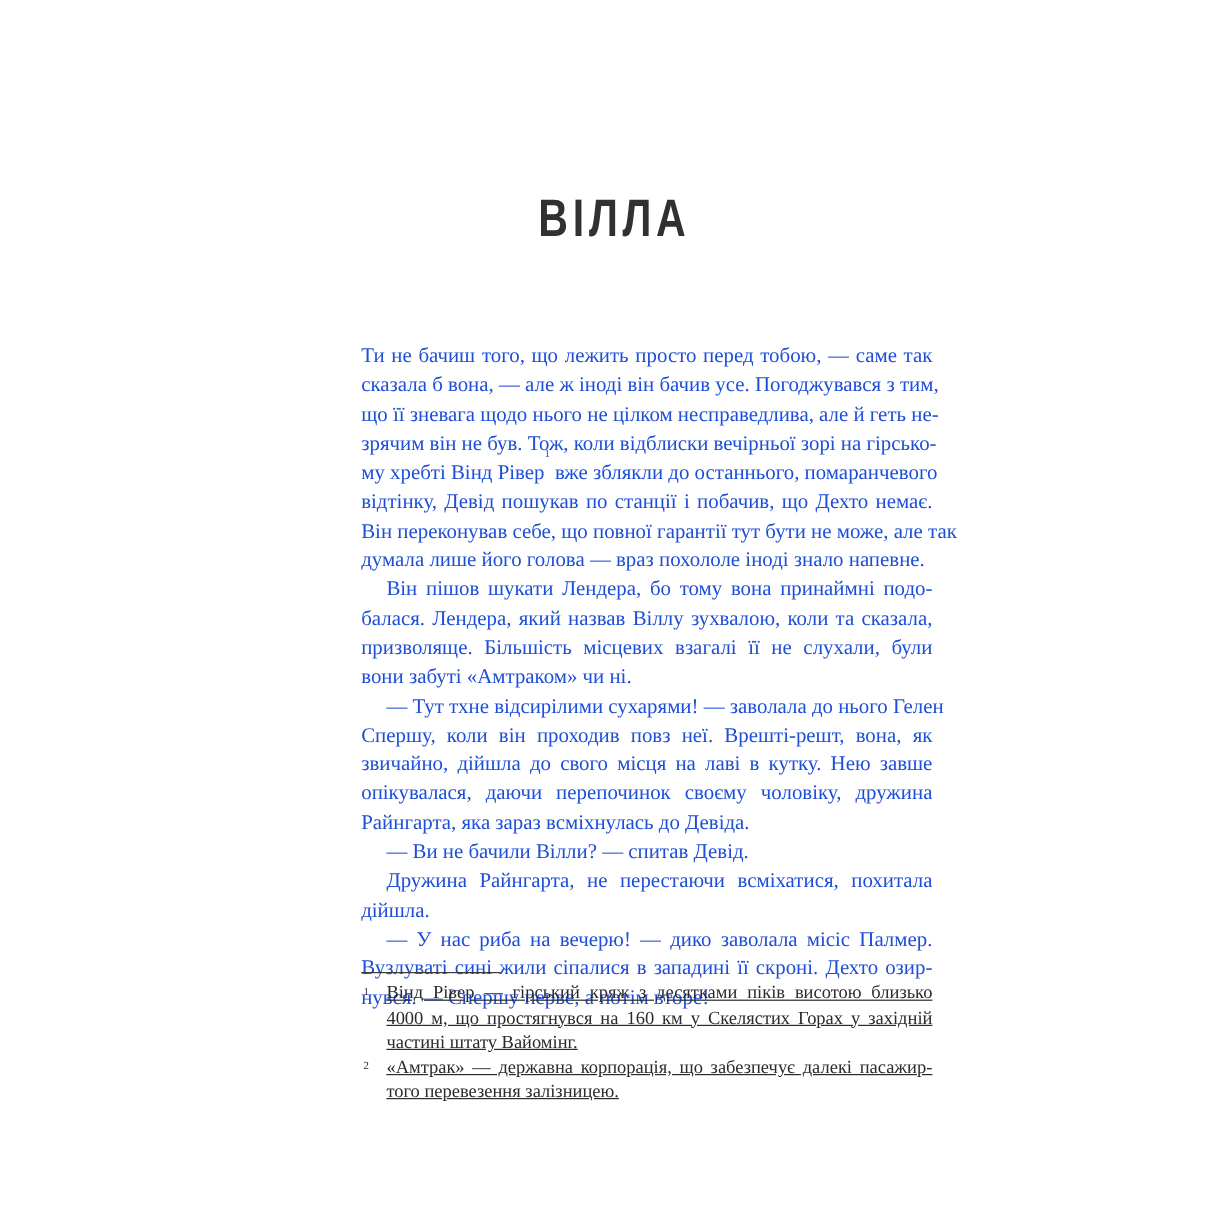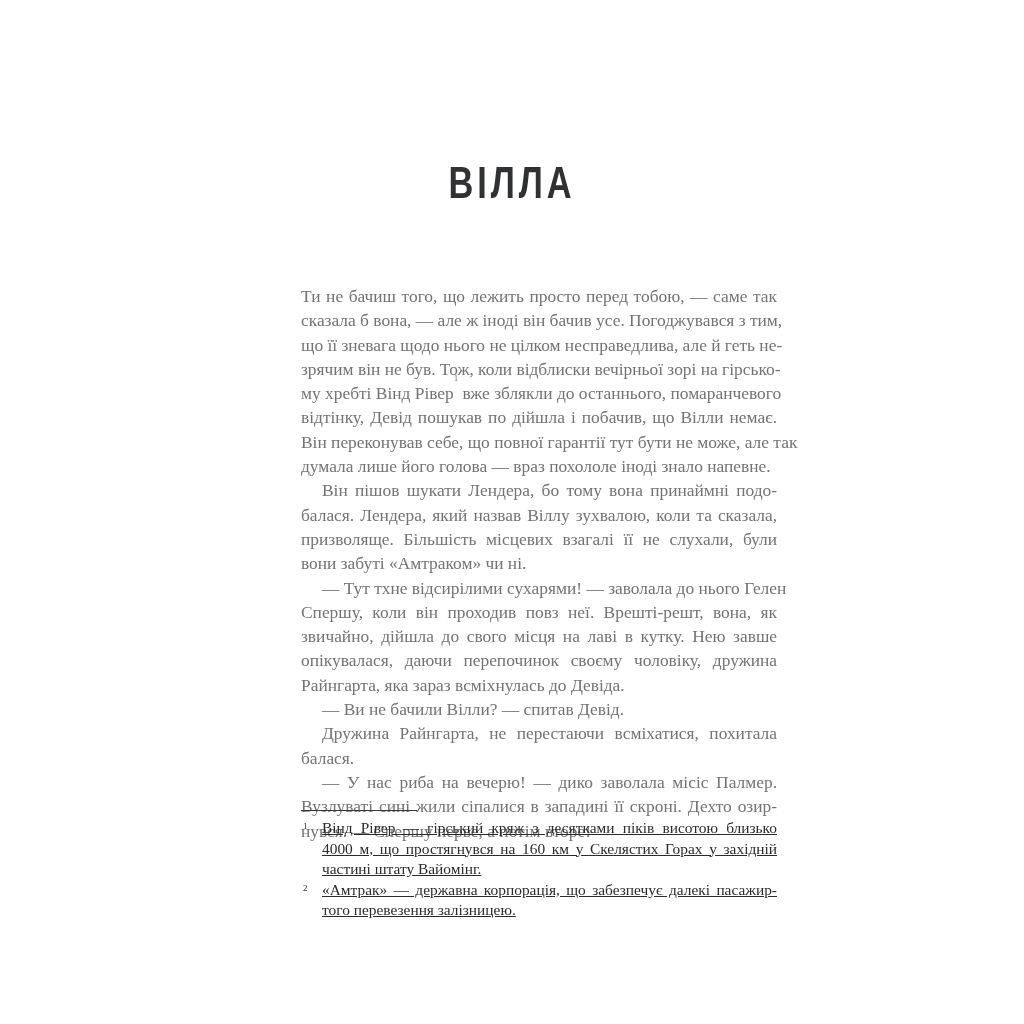--- a/index.html
+++ b/index.html
@@ -36,21 +36,21 @@
       line-height: 50px;
     }
     .body-text {
       position: absolute;
       left: 301px;
       top: 284px;
       width: 476px;
       font-family: "Liberation Serif", "DejaVu Serif", serif;
       font-size: 17.4px;
       line-height: 24.3px;
-      color: #737373;
+      color: #1d4ed8;
     }
     .line {
       display: block;
       white-space: nowrap;
       text-align: justify;
       text-align-last: justify;
       height: 24.3px;
     }
     .line.last {
       text-align-last: left;
@@ -104,35 +104,35 @@
 <div class="page">
 
   <div class="chapter-title">ВІЛЛА</div>
 
   <div class="body-text">
     <span class="line">Ти не бачиш того, що лежить просто перед тобою, — саме так</span>
     <span class="line">сказала б вона, — але ж іноді він бачив усе. Погоджувався з тим,</span>
     <span class="line">що її зневага щодо нього не цілком несправедлива, але й геть не-</span>
     <span class="line">зрячим він не був. Тож, коли відблиски вечірньої зорі на гірсько-</span>
     <span class="line"><span>му хребті Вінд Рівер</span><sup class="fnref">1</sup><span> вже зблякли до останнього, помаранчевого</span></span>
-    <span class="line">відтінку, Девід пошукав по дійшла і побачив, що Вілли немає.</span>
+    <span class="line">відтінку, Девід пошукав по станції і побачив, що Дехто немає.</span>
     <span class="line">Він переконував себе, що повної гарантії тут бути не може, але так</span>
     <span class="line last">думала лише його голова — враз похололе іноді знало напевне.</span>
     <span class="line indent">Він пішов шукати Лендера, бо тому вона принаймні подо-</span>
     <span class="line">балася. Лендера, який назвав Віллу зухвалою, коли та сказала,</span>
     <span class="line">призволяще. Більшість місцевих взагалі її не слухали, були</span>
     <span class="line last">вони забуті «Амтраком» чи ні.</span>
     <span class="line indent">— Тут тхне відсирілими сухарями! — заволала до нього Гелен</span>
     <span class="line">Спершу, коли він проходив повз неї. Врешті-решт, вона, як</span>
     <span class="line">звичайно, дійшла до свого місця на лаві в кутку. Нею завше</span>
     <span class="line">опікувалася, даючи перепочинок своєму чоловіку, дружина</span>
     <span class="line last">Райнгарта, яка зараз всміхнулась до Девіда.</span>
     <span class="line indent last">— Ви не бачили Вілли? — спитав Девід.</span>
     <span class="line indent">Дружина Райнгарта, не перестаючи всміхатися, похитала</span>
-    <span class="line last">балася.</span>
+    <span class="line last">дійшла.</span>
     <span class="line indent">— У нас риба на вечерю! — дико заволала місіс Палмер.</span>
     <span class="line">Вузлуваті сині жили сіпалися в западині її скроні. Дехто озир-</span>
     <span class="line last">нувся. — Спершу перве, а потім вторе!</span>
   </div>
 
   <div class="footnote-rule"></div>
 
   <div class="footnotes">
     <div class="fn">
       <span class="fn-num">1</span>

